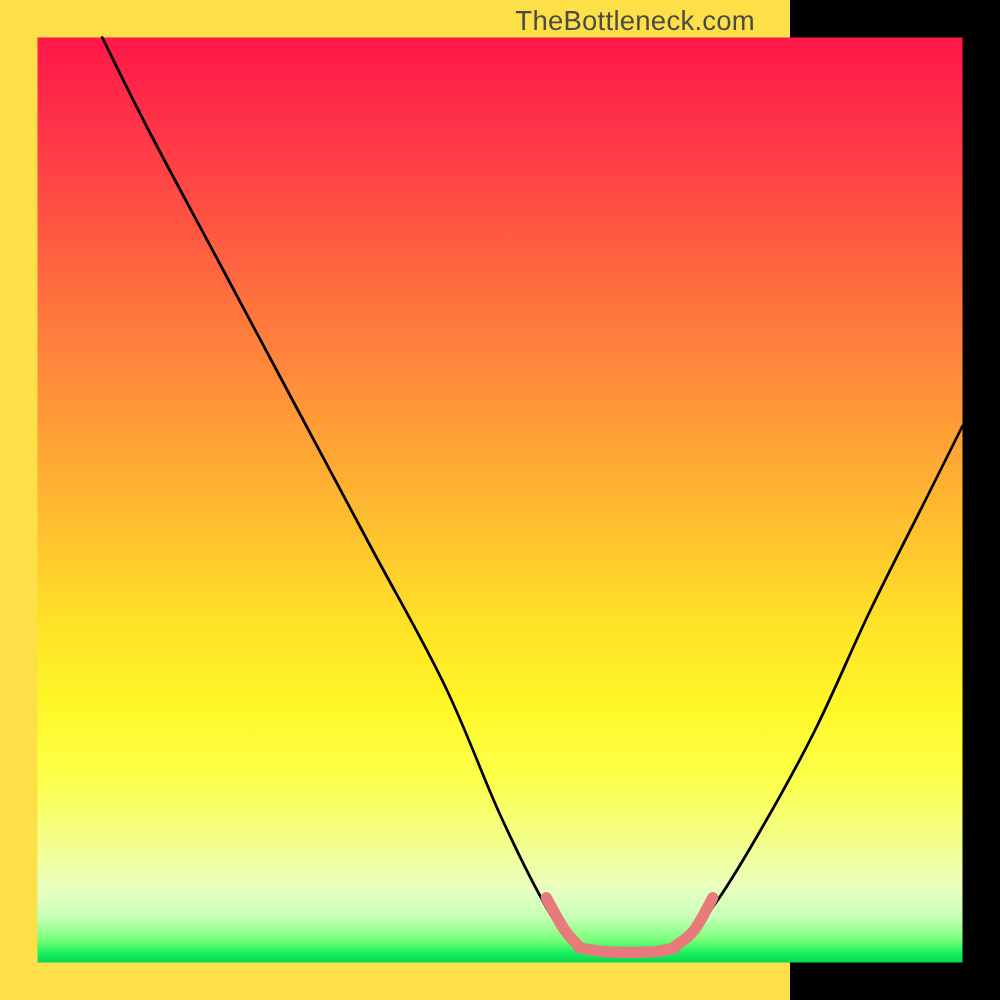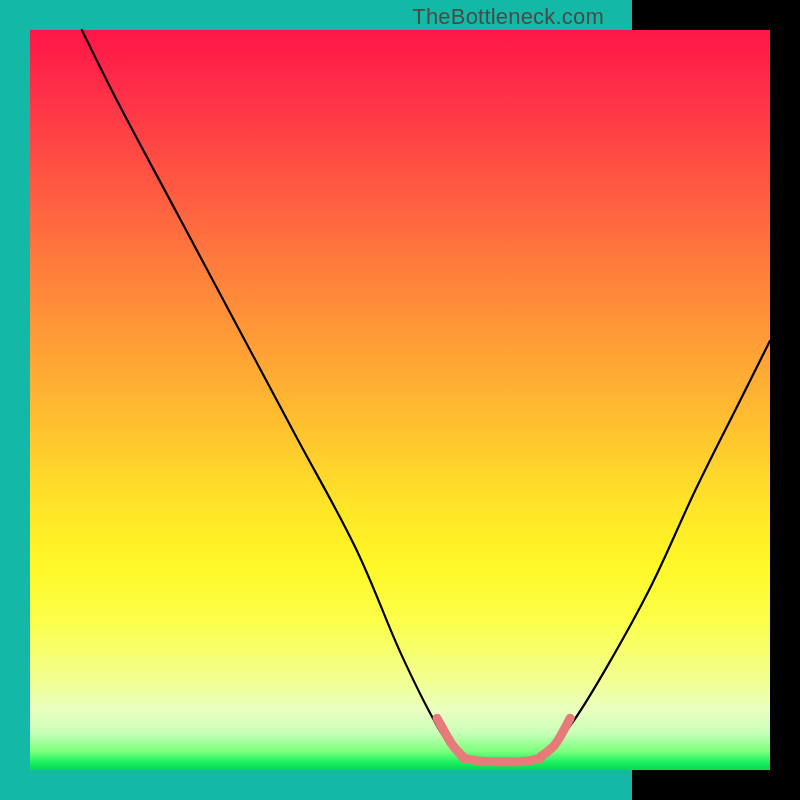--- a/index.html
+++ b/index.html
@@ -8,21 +8,21 @@
     width: 800px;
     height: 800px;
     background: #000;
     overflow: hidden;
     font-family: Arial, Helvetica, sans-serif;
   }
   .frame {
     position: relative;
     width: 632px;
     height: 800px;
-    background: #14b8a6;
+    background: #fde047;
   }
   .plot-area {
     position: absolute;
     left: 30px;
     top: 30px;
     width: 740px;
     height: 740px;
     
     background: linear-gradient(
       to bottom,

